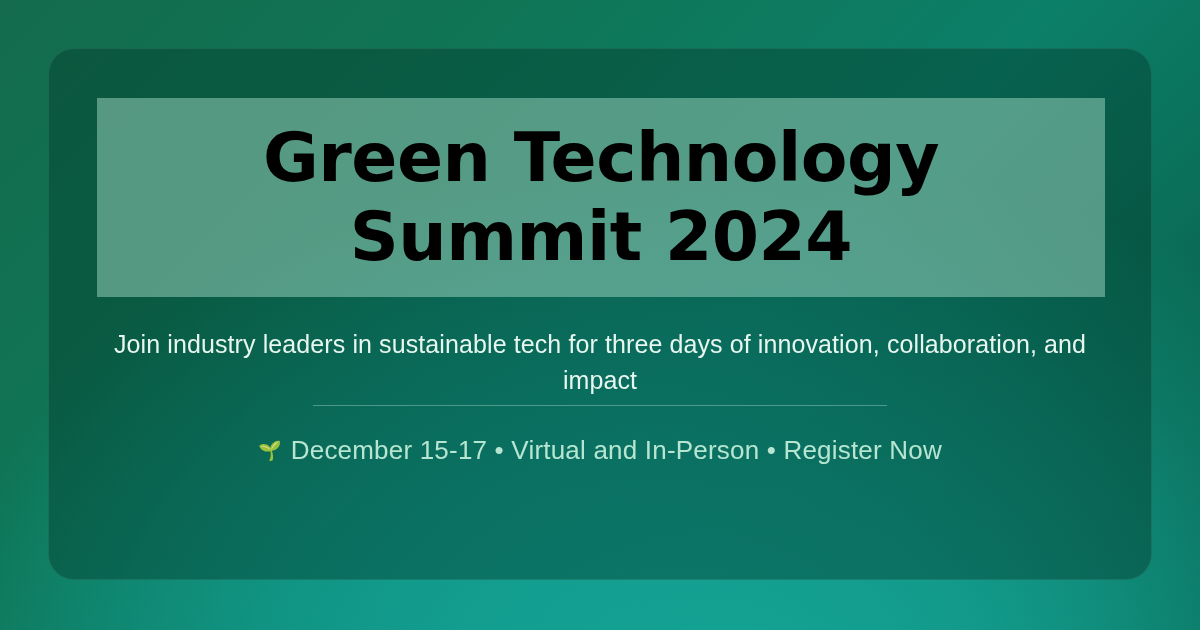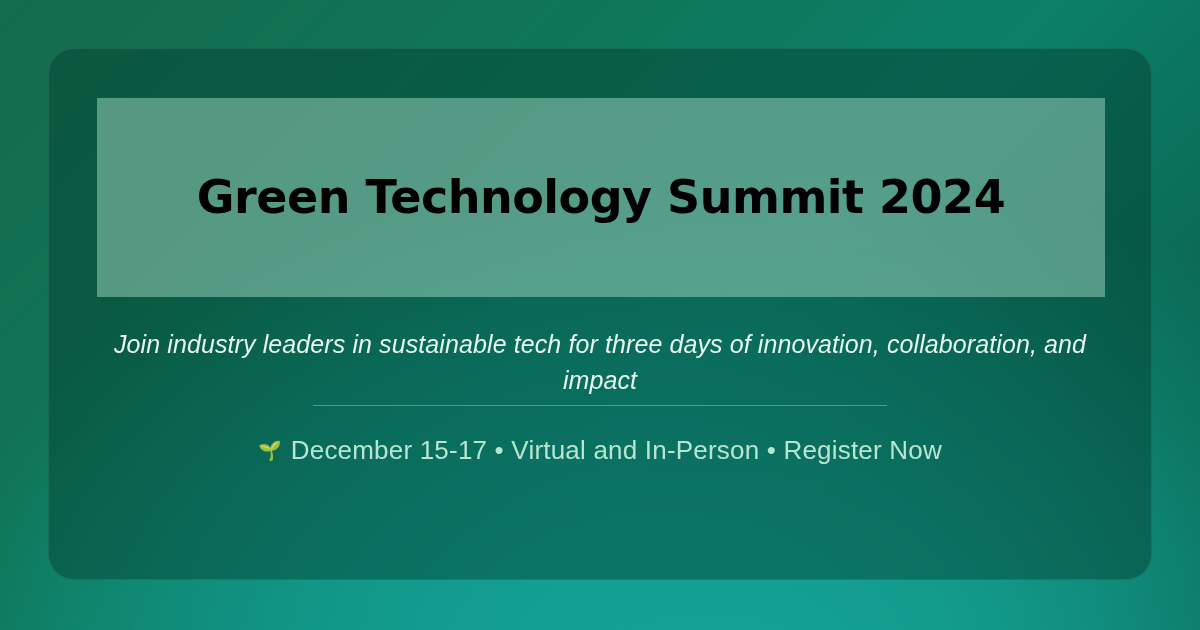--- a/index.html
+++ b/index.html
@@ -52,42 +52,41 @@
     background: rgba(173, 226, 203, 0.47);
     display: flex;
     align-items: center;
     justify-content: center;
   }
   .title-text {
     margin: 0;
     text-align: center;
     color: #000000;
     font-family: "DejaVu Sans", "Liberation Sans", sans-serif;
-    font-size: 46px;
+    font-size: 68px;
     font-weight: 700;
     line-height: 1.16;
     letter-spacing: -0.5px;
     max-width: 980px;
   }
 
   
   .subtitle {
     position: absolute;
     left: 50%;
     transform: translateX(-50%);
     top: 278px;
     width: 1020px;
     margin: 0;
     text-align: center;
     color: #e7f6ee;
     font-size: 25px;
     font-weight: 400;
     line-height: 1.42;
     letter-spacing: 0.1px;
-    font-style: italic;
   }
 
   
   .divider {
     position: absolute;
     left: 50%;
     transform: translateX(-50%);
     top: 356px;
     width: 574px;
     height: 1px;

